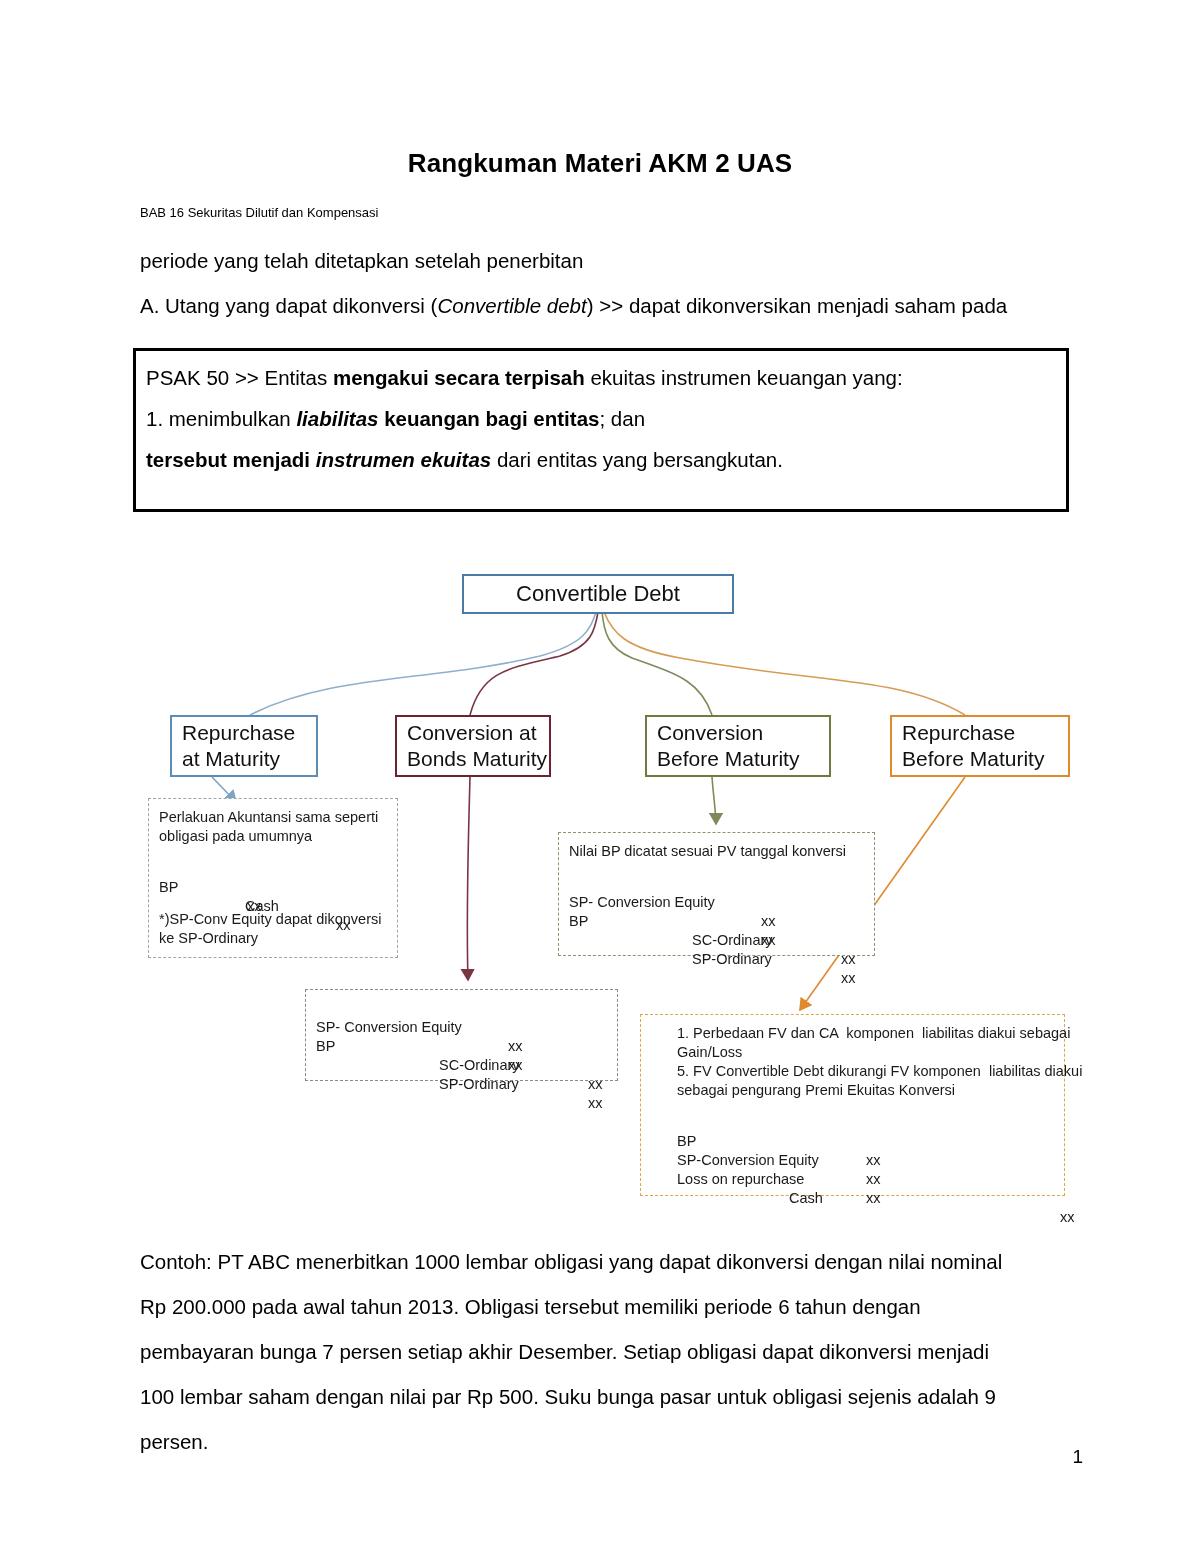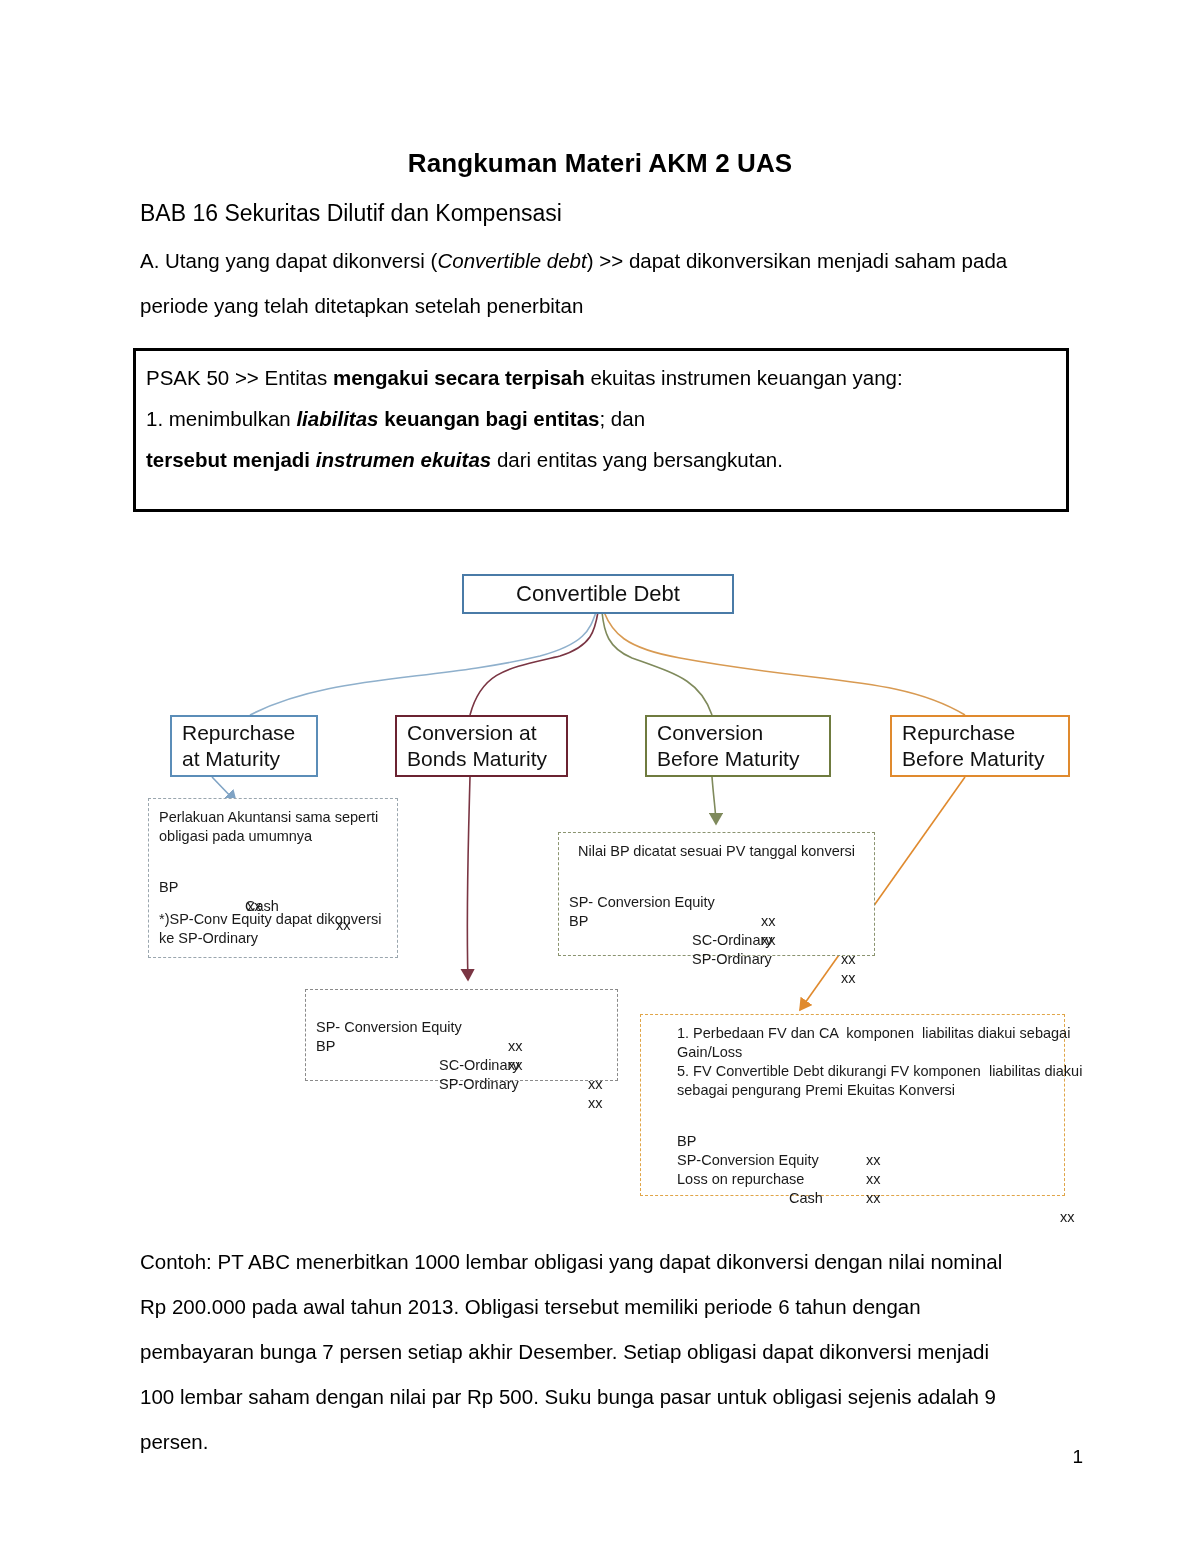--- a/index.html
+++ b/index.html
@@ -28,21 +28,21 @@
     top: 136px;
     width: 920px;
     text-align: center;
     font-size: 26px;
     font-weight: bold;
     letter-spacing: 0.1px;
   }
   .body-line {
     position: absolute;
     left: 140px;
-    font-size: 23px;
+    font-size: 13px;
     line-height: 22px;
     white-space: pre;
     text-align: right;
   }
   .para {
     position: absolute;
     left: 140px;
     font-size: 20.5px;
     line-height: 45px;
     width: 930px;
@@ -147,22 +147,22 @@
 </head>
 <body>
 
 <div id="page">
 
   <div class="doc-title">Rangkuman Materi AKM 2 UAS</div>
 
   <div class="body-line" style="top:190px;">BAB 16 Sekuritas Dilutif dan Kompensasi</div>
 
   <div class="para" style="top:226px;">
+    <div>periode yang telah ditetapkan setelah penerbitan</div>
     <div><span>A. Utang yang dapat dikonversi (</span><em class="it">Convertible debt</em><span>) &gt;&gt; dapat dikonversikan menjadi saham pada</span></div>
-    <div>periode yang telah ditetapkan setelah penerbitan</div>
   </div>
 
   <div class="psak-box">
     <div class="psak-inner">
       <div><span>PSAK 50 &gt;&gt; Entitas </span><b>mengakui secara terpisah</b><span> ekuitas instrumen keuangan yang:</span></div>
       <div><span>1. menimbulkan </span><b><i>liabilitas</i></b><b> keuangan bagi entitas</b><span>; dan</span></div>
       <div><b>tersebut menjadi </b><b><i>instrumen ekuitas</i></b><span> dari entitas yang bersangkutan.</span></div>
     </div>
   </div>
 
@@ -197,21 +197,21 @@
 
     <div class="node root" style="left:462px; top:22px; width:272px; height:40px;">
       <span class="nl">Convertible Debt</span>
     </div>
 
     <div class="node lvl2" style="left:170px; top:163px; width:148px; height:62px; border-color:#5b8db8;">
       <span class="nl">Repurchase</span>
       <span class="nl">at Maturity</span>
     </div>
 
-    <div class="node lvl2" style="left:395px; top:163px; width:173px; height:62px; border-color:#6b2331;">
+    <div class="node lvl2" style="left:395px; top:163px; width:156px; height:62px; border-color:#6b2331;">
       <span class="nl">Conversion at</span>
       <span class="nl">Bonds Maturity</span>
     </div>
 
     <div class="node lvl2" style="left:645px; top:163px; width:186px; height:62px; border-color:#6f7b3f;">
       <span class="nl">Conversion</span>
       <span class="nl">Before Maturity</span>
     </div>
 
     <div class="node lvl2" style="left:890px; top:163px; width:180px; height:62px; border-color:#e08a2e;">
@@ -252,21 +252,21 @@
           <span class="acct ind" style="left:123px;">SC-Ordinary</span>
           <span class="amt" style="left:272px;">xx</span>
         </div>
         <div class="row">
           <span class="acct ind" style="left:123px;">SP-Ordinary</span>
           <span class="amt" style="left:272px;">xx</span>
         </div>
       </div>
     </div>
 
-    <div class="detail" style="left:558px; top:280px; width:317px; height:124px; border-color:#8b9470;text-align:center;">
+    <div class="detail" style="left:558px; top:280px; width:317px; height:124px; border-color:#8b9470;">
       <div class="ln">Nilai BP dicatat sesuai PV tanggal konversi</div>
       <div class="sp"></div>
       <div class="ledger">
         <div class="row">
           <span class="acct">SP- Conversion Equity</span>
           <span class="amt" style="left:192px;">xx</span>
         </div>
         <div class="row">
           <span class="acct">BP</span>
           <span class="amt" style="left:192px;">xx</span>

